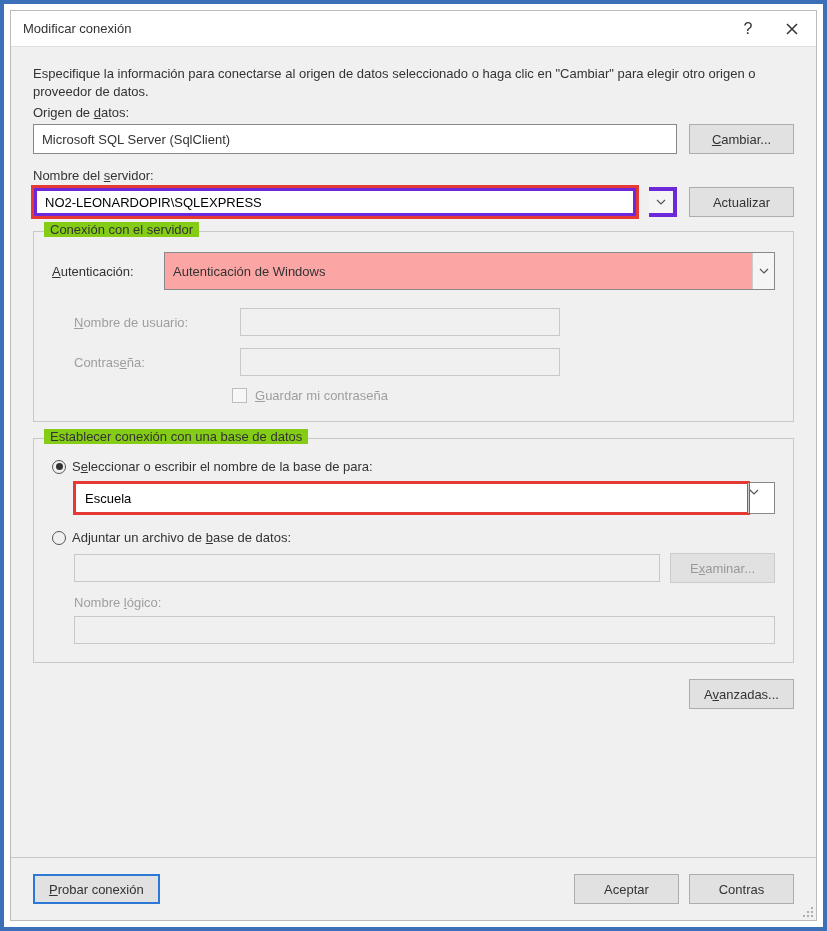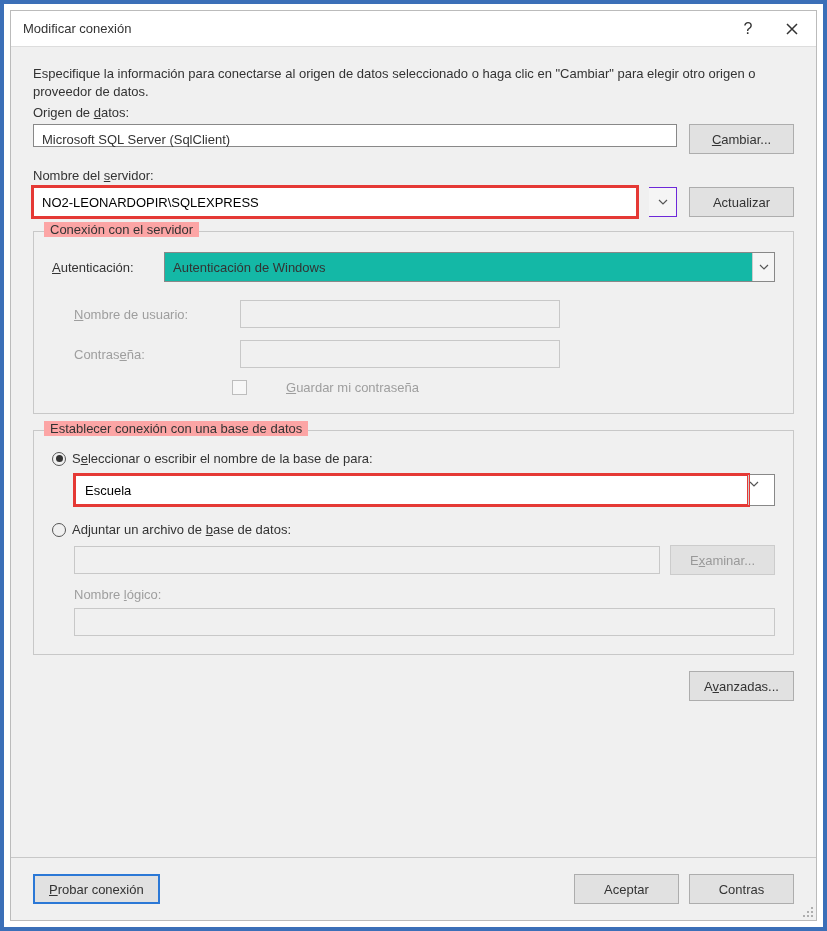--- a/index.html
+++ b/index.html
@@ -81,21 +81,21 @@
     align-items: stretch;
     gap: 12px;
     margin-bottom: 14px;
   }
   .textbox {
     flex: 1;
     border: 1px solid #888;
     background: #fff;
     padding: 6px 8px;
     font-size: 13px;
-    height: 23px;
+    height: 30px;
     line-height: 18px;
     color: #333;
   }
   .textbox.readonly {
     background: #fff;
   }
   .btn {
     min-width: 105px;
     height: 30px;
     background: #e1e1e1;
@@ -108,21 +108,21 @@
     justify-content: center;
   }
   .btn .hotkey { text-decoration: underline; }
   .btn.disabled {
     color: #999;
     border-color: #ccc;
   }
   .combo-wrap {
     flex: 1;
     display: flex;
-    border: 1px solid #6d28d9;
+    border: 4px solid #6d28d9;
     height: 30px;
     background: #404040;
   }
   .combo-wrap .input {
     flex: 1;
     border: none;
     padding: 0 8px;
     font-size: 13px;
     outline: none;
     background: #fff;
@@ -145,42 +145,42 @@
     border: 1px solid #c8c8c8;
     position: relative;
     margin-top: 10px;
     margin-bottom: 16px;
     padding: 20px 18px 18px 18px;
   }
   .groupbox .legend {
     position: absolute;
     top: -10px;
     left: 10px;
-    background: #fca5a5;
+    background: #84cc16;
     padding: 0 6px;
     font-size: 13px;
     color: #333;
   }
   .auth-row {
     display: flex;
     align-items: center;
     gap: 12px;
     margin-bottom: 18px;
   }
   .auth-label {
     min-width: 100px;
     font-size: 13px;
   }
   .auth-label .hotkey { text-decoration: underline; }
   .dropdown {
     flex: 1;
     border: 1px solid #888;
-    height: 30px;
-    display: flex;
-    background: #14b8a6;
+    height: 38px;
+    display: flex;
+    background: #fca5a5;
   }
   .dropdown .value {
     flex: 1;
     padding: 0 8px;
     display: flex;
     align-items: center;
     font-size: 13px;
   }
   .cred-row {
     display: flex;
@@ -210,21 +210,20 @@
   }
   .fake-checkbox {
     width: 15px;
     height: 15px;
     border: 1px solid #bdbdbd;
     background: #f7f7f7;
   }
   .checkbox-label {
     color: #9e9e9e;
     font-size: 13px;
-    margin-left: 31px;
   }
   .checkbox-label .hotkey { text-decoration: underline; }
   .radio-row {
     display: flex;
     align-items: center;
     gap: 6px;
     margin-bottom: 8px;
   }
   .radio {
     width: 14px;

